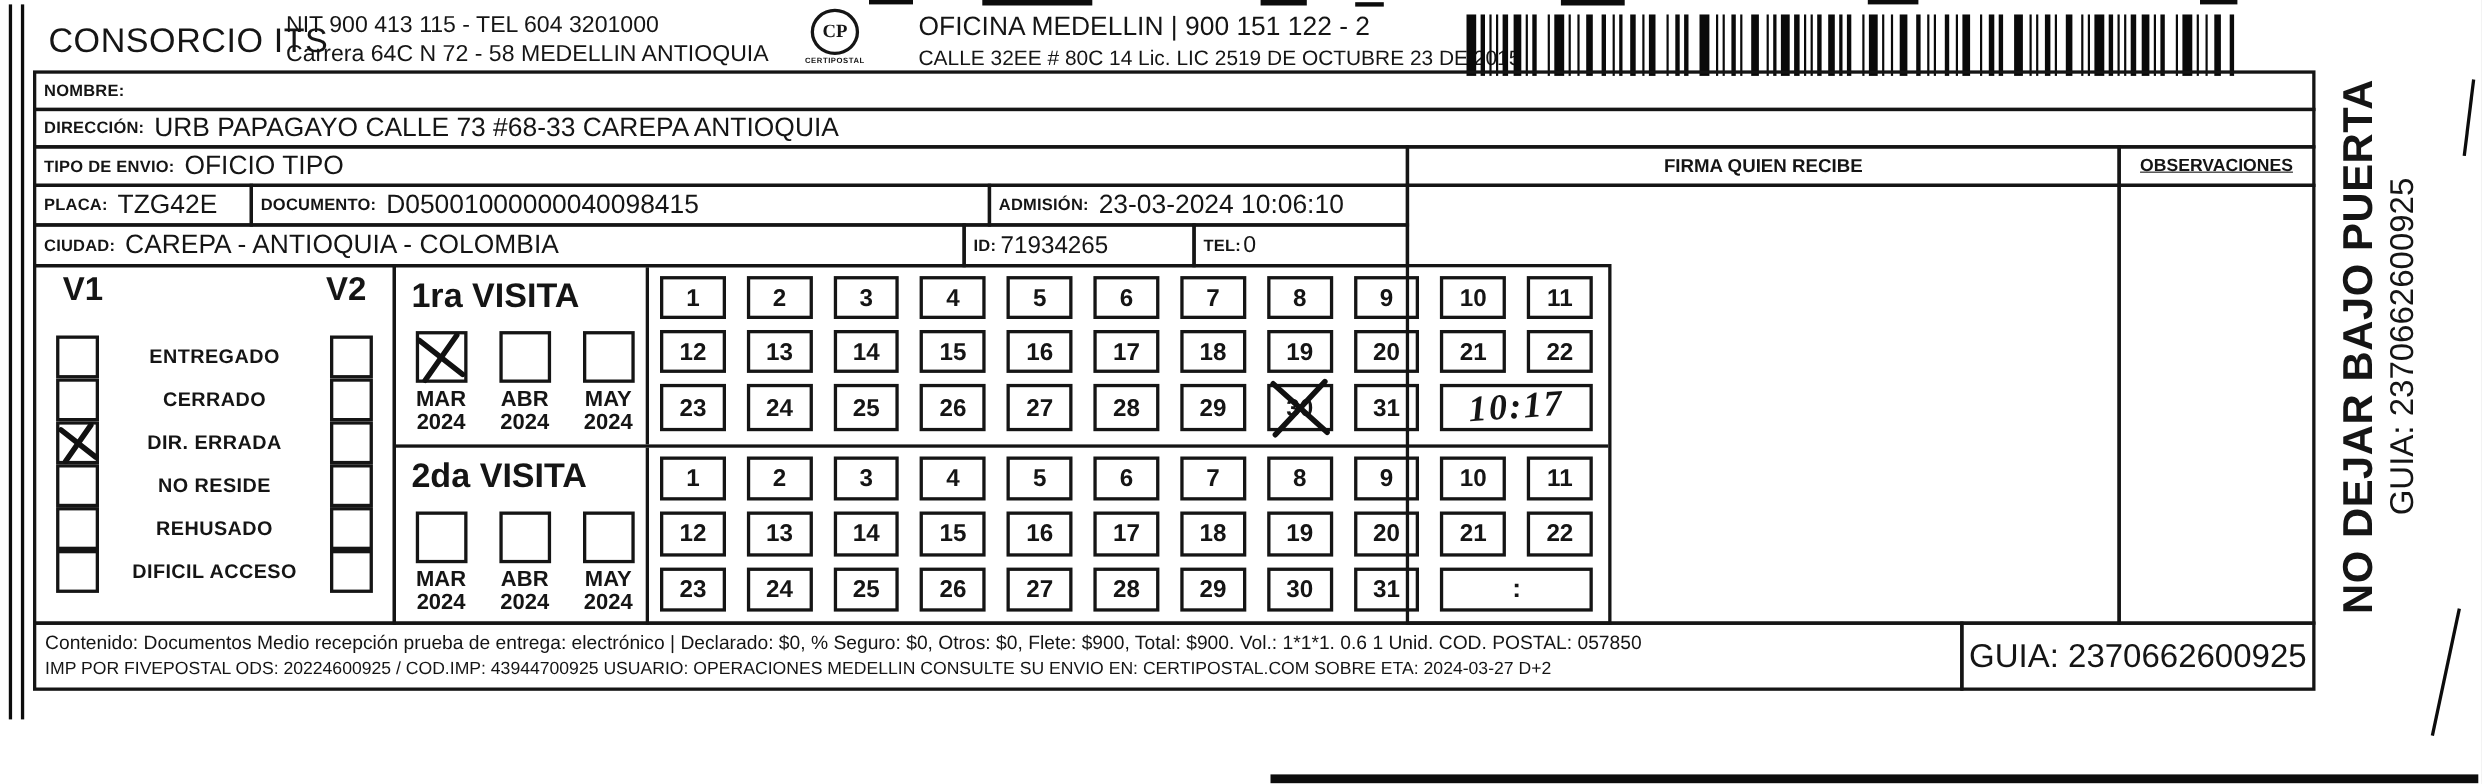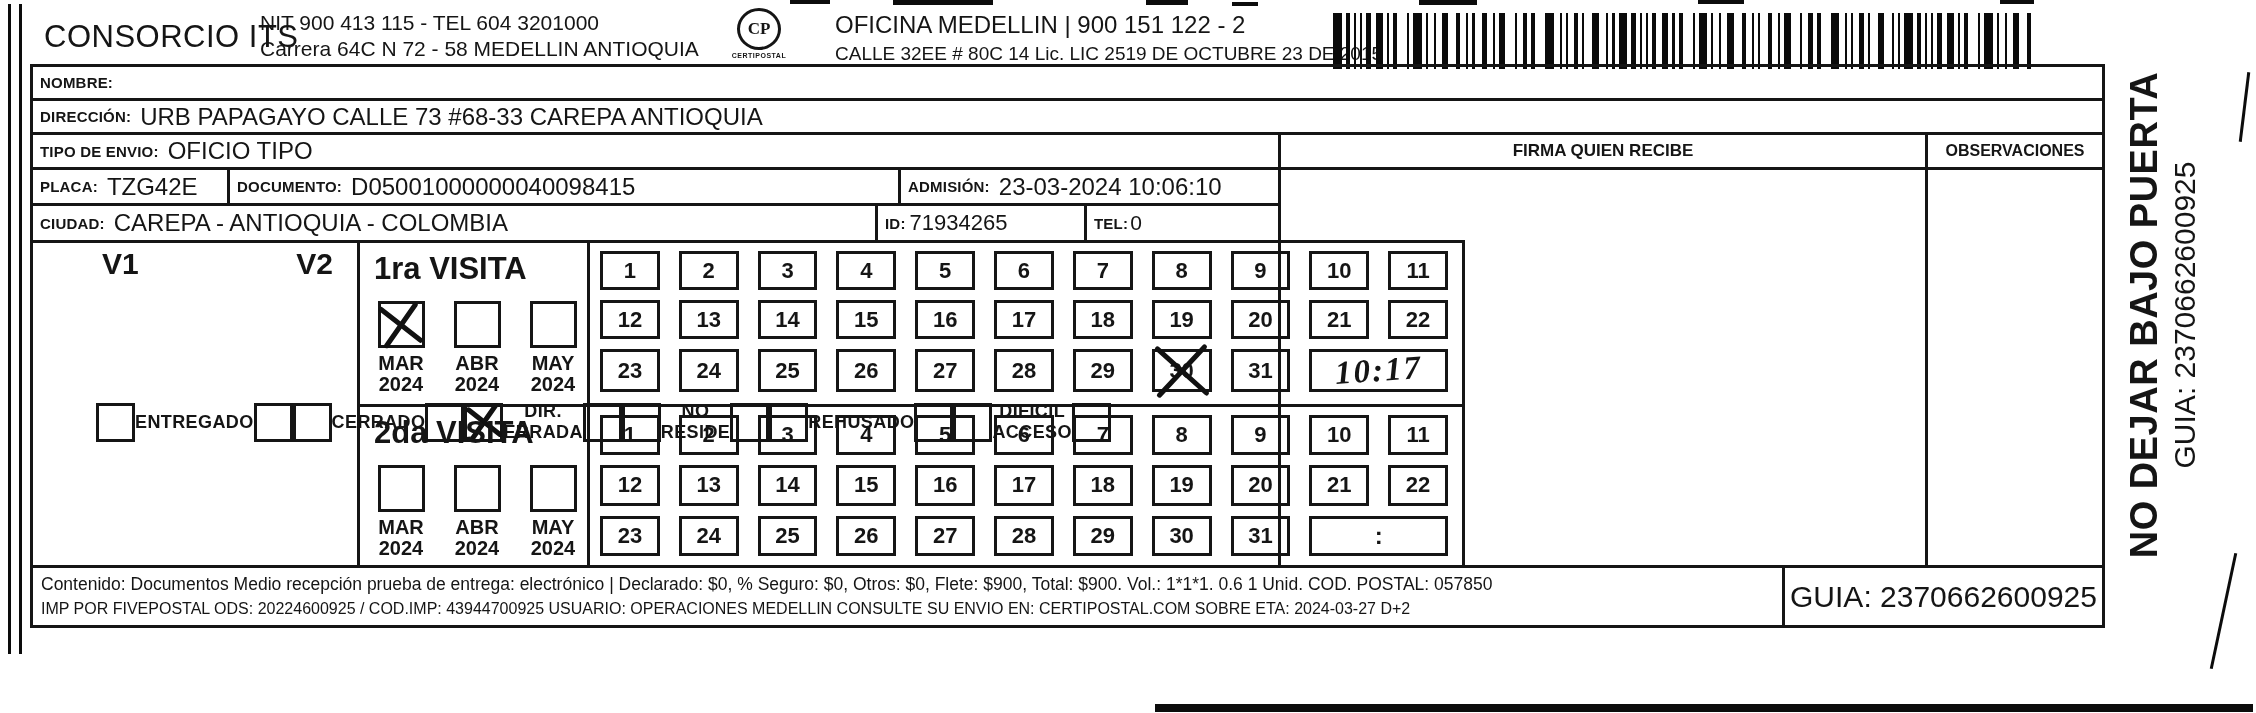--- a/index.html
+++ b/index.html
@@ -20,21 +20,21 @@
   #barcode{position:absolute;left:1303px;top:8px;width:700px;height:56px;overflow:hidden;}
   #barcode .bar{position:absolute;top:0;height:100%;background:#0a0a0a;}
   
   .frow{display:flex;align-items:center;padding-left:7px;overflow:hidden;white-space:nowrap;}
   .flabel{font-size:15px;font-weight:700;letter-spacing:.2px;}
   .fvalue{font-size:24px;margin-left:9px;}
   .chead{display:flex;align-items:center;justify-content:center;font-weight:700;font-size:17px;}
   
   .v-head{display:flex;justify-content:space-between;padding:4px 24px 0 24px;
           font-size:30px;font-weight:700;}
-  #status-rows{display:flex;flex-direction:row;justify-content:space-between;
+  #status-rows{display:flex;flex-direction:column;justify-content:center;
                padding:12px 18px 16px 18px;height:258px;}
   .st-row{display:flex;align-items:center;}
   .st-label{flex:1;text-align:center;font-weight:700;font-size:18px;letter-spacing:.4px;}
   .cb{position:relative;width:33px;height:33px;border:3px solid #151515;background:#fff;flex:none;}
   .hx{position:absolute;inset:0;}
   .hx::before,.hx::after{content:"";position:absolute;left:50%;top:50%;width:135%;height:5px;
      background:#111;border-radius:3px;}
   .hx::before{transform:translate(-50%,-50%) rotate(38deg);}
   .hx::after{transform:translate(-50%,-48%) rotate(-55deg);}
   
@@ -188,21 +188,21 @@
   <div class="abs bx frow" style="left:30px;top:98px;width:2075px;height:37px;">
     <span class="flabel">DIRECCIÓN:</span>
     <span class="fvalue">URB PAPAGAYO CALLE 73 #68-33 CAREPA ANTIOQUIA</span>
   </div>
 
   <div class="abs bx frow" style="left:30px;top:132px;width:1251px;height:38px;">
     <span class="flabel">TIPO DE ENVIO:</span>
     <span class="fvalue">OFICIO TIPO</span>
   </div>
   <div class="abs bx chead" style="left:1278px;top:132px;width:650px;height:38px;">FIRMA QUIEN RECIBE</div>
-  <div class="abs bx chead" style="left:1925px;top:132px;width:180px;height:38px;font-size:16px;">OBSERVACIONES</div>
+  <div class="abs bx chead" style="left:1925px;top:132px;width:180px;height:38px;font-size:16px;text-decoration:underline;">OBSERVACIONES</div>
 
   <div class="abs bx frow" style="left:30px;top:167px;width:200px;height:39px;">
     <span class="flabel">PLACA:</span>
     <span class="fvalue">TZG42E</span>
   </div>
   <div class="abs bx frow" style="left:227px;top:167px;width:674px;height:39px;">
     <span class="flabel">DOCUMENTO:</span>
     <span class="fvalue">D05001000000040098415</span>
   </div>
   <div class="abs bx frow" style="left:898px;top:167px;width:383px;height:39px;">
@@ -219,21 +219,21 @@
     <span class="fvalue" style="margin-left:4px;font-size:22px;">71934265</span>
   </div>
   <div class="abs bx frow" style="left:1084px;top:203px;width:197px;height:40px;">
     <span class="flabel">TEL:</span>
     <span class="fvalue" style="margin-left:2px;font-size:21px;">0</span>
   </div>
 
   <div class="abs bx" style="left:1278px;top:167px;width:650px;height:401px;"></div>
   <div class="abs bx" style="left:1925px;top:167px;width:180px;height:401px;"></div>
 
-  <div class="abs bx" style="left:30px;top:240px;width:330px;height:328px;padding-left:45px;">
+  <div class="abs bx" style="left:30px;top:240px;width:330px;height:328px;">
     <div class="v-head">
       <span>V1</span>
       <span>V2</span>
     </div>
     <div id="status-rows">
         <div class="st-row">
           <span class="cb"></span>
           <span class="st-label">ENTREGADO</span>
           <span class="cb"></span>
         </div>

